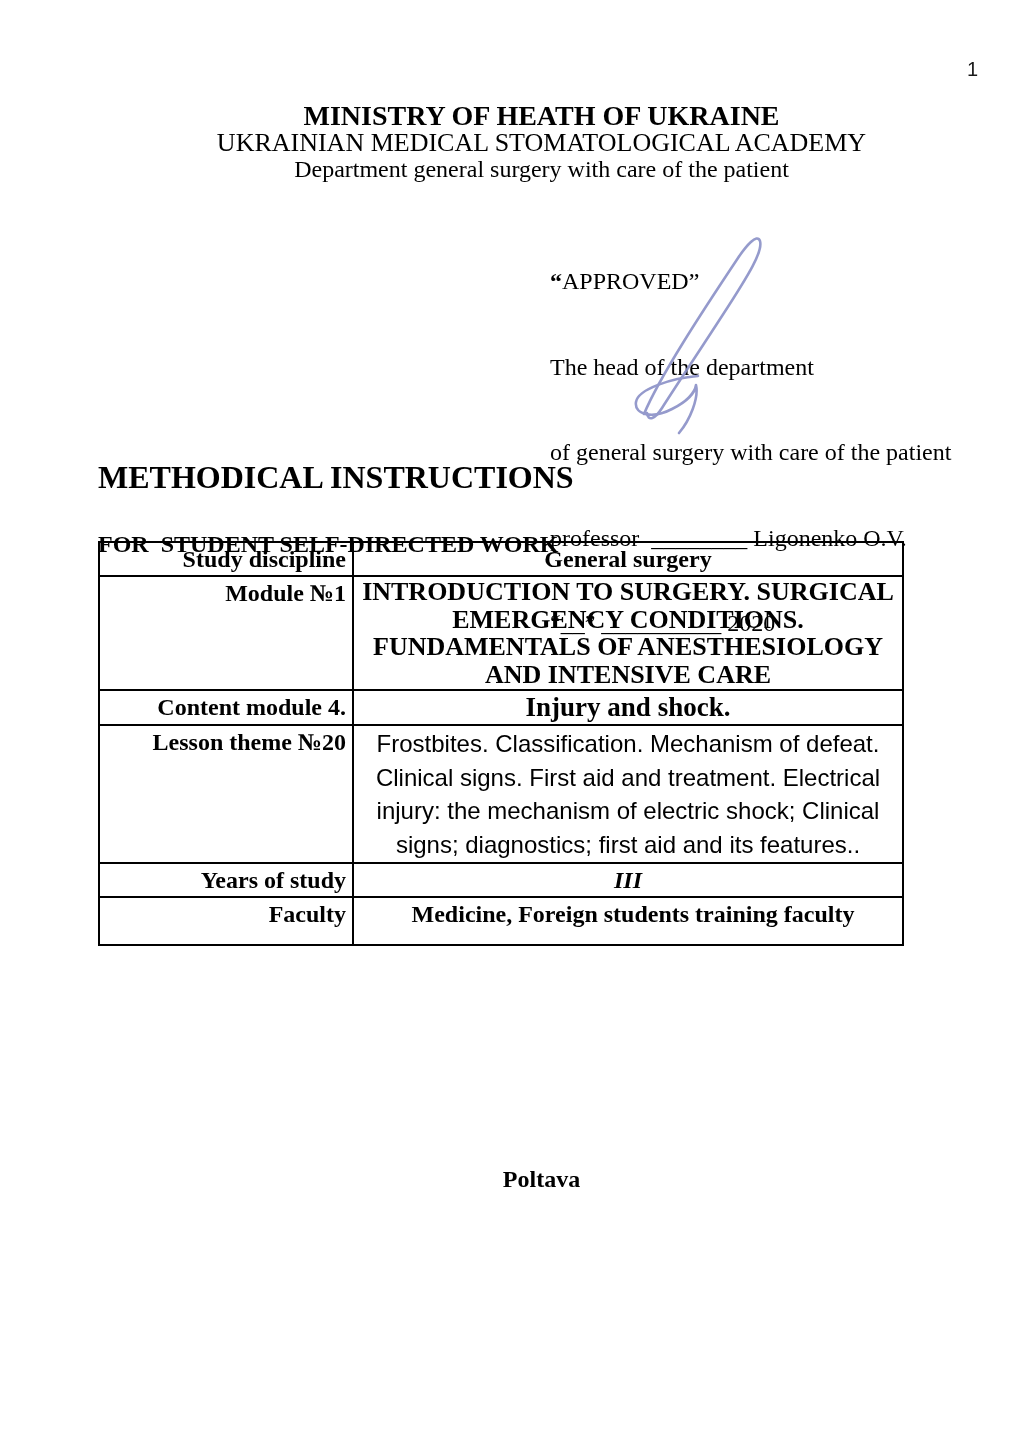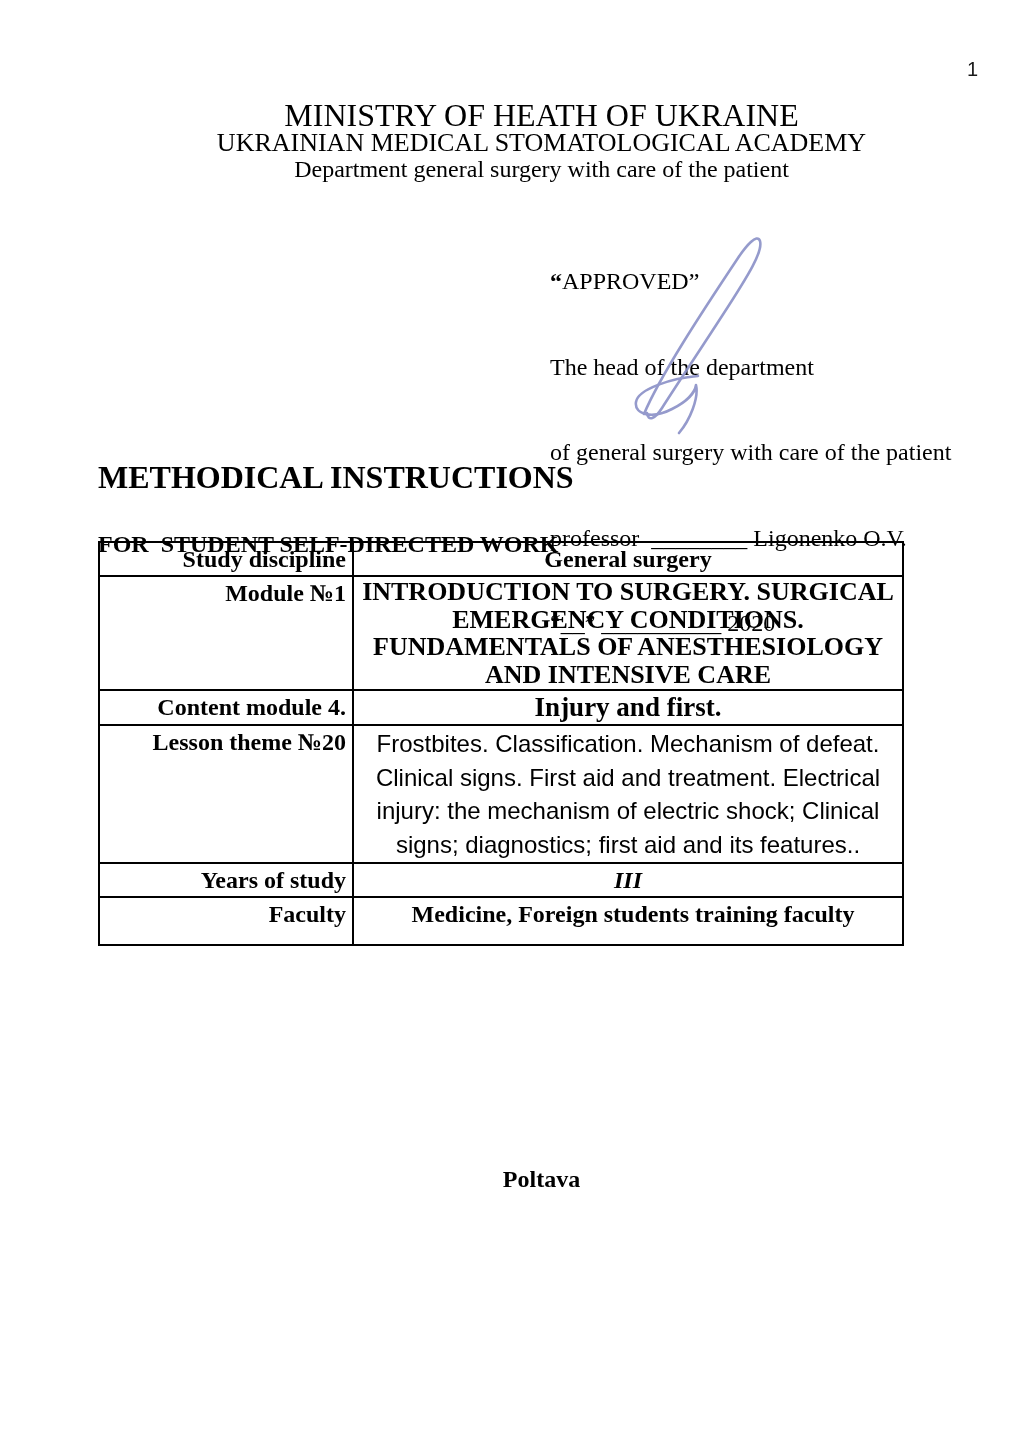--- a/index.html
+++ b/index.html
@@ -26,22 +26,22 @@
   }
   .doc-header {
     position: absolute;
     left: 98px;
     width: 887px;
     top: 102px;
     text-align: center;
     line-height: 27px;
   }
   .doc-header .h1 {
-    font-weight: normal;
-    font-size: 32px;
+    font-weight: bold;
+    font-size: 28px;
   }
   .doc-header .h2 {
     font-size: 26px;
   }
   .doc-header .h3 {
     font-size: 24px;
     font-family: Liberation Serif, serif;
   }
   .approval {
     position: absolute;
@@ -190,21 +190,21 @@
       <tr class="row-discipline">
         <td class="label-cell">Study discipline</td>
         <td class="value-cell">General surgery</td>
       </tr>
       <tr class="row-module">
         <td class="label-cell">Module №1</td>
         <td class="value-cell">INTRODUCTION TO SURGERY. SURGICAL EMERGENCY CONDITIONS. FUNDAMENTALS OF ANESTHESIOLOGY AND INTENSIVE CARE</td>
       </tr>
       <tr class="row-content">
         <td class="label-cell">Content module 4.</td>
-        <td class="value-cell">Injury and first.</td>
+        <td class="value-cell">Injury and shock.</td>
       </tr>
       <tr class="row-theme">
         <td class="label-cell">Lesson theme №20</td>
         <td class="value-cell">Frostbites. Classification. Mechanism of defeat. Clinical signs. First aid and treatment. Electrical injury: the mechanism of electric shock; Clinical signs; diagnostics; first aid and its features..</td>
       </tr>
       <tr class="row-years">
         <td class="label-cell">Years of study</td>
         <td class="value-cell">III</td>
       </tr>
       <tr class="row-faculty">

